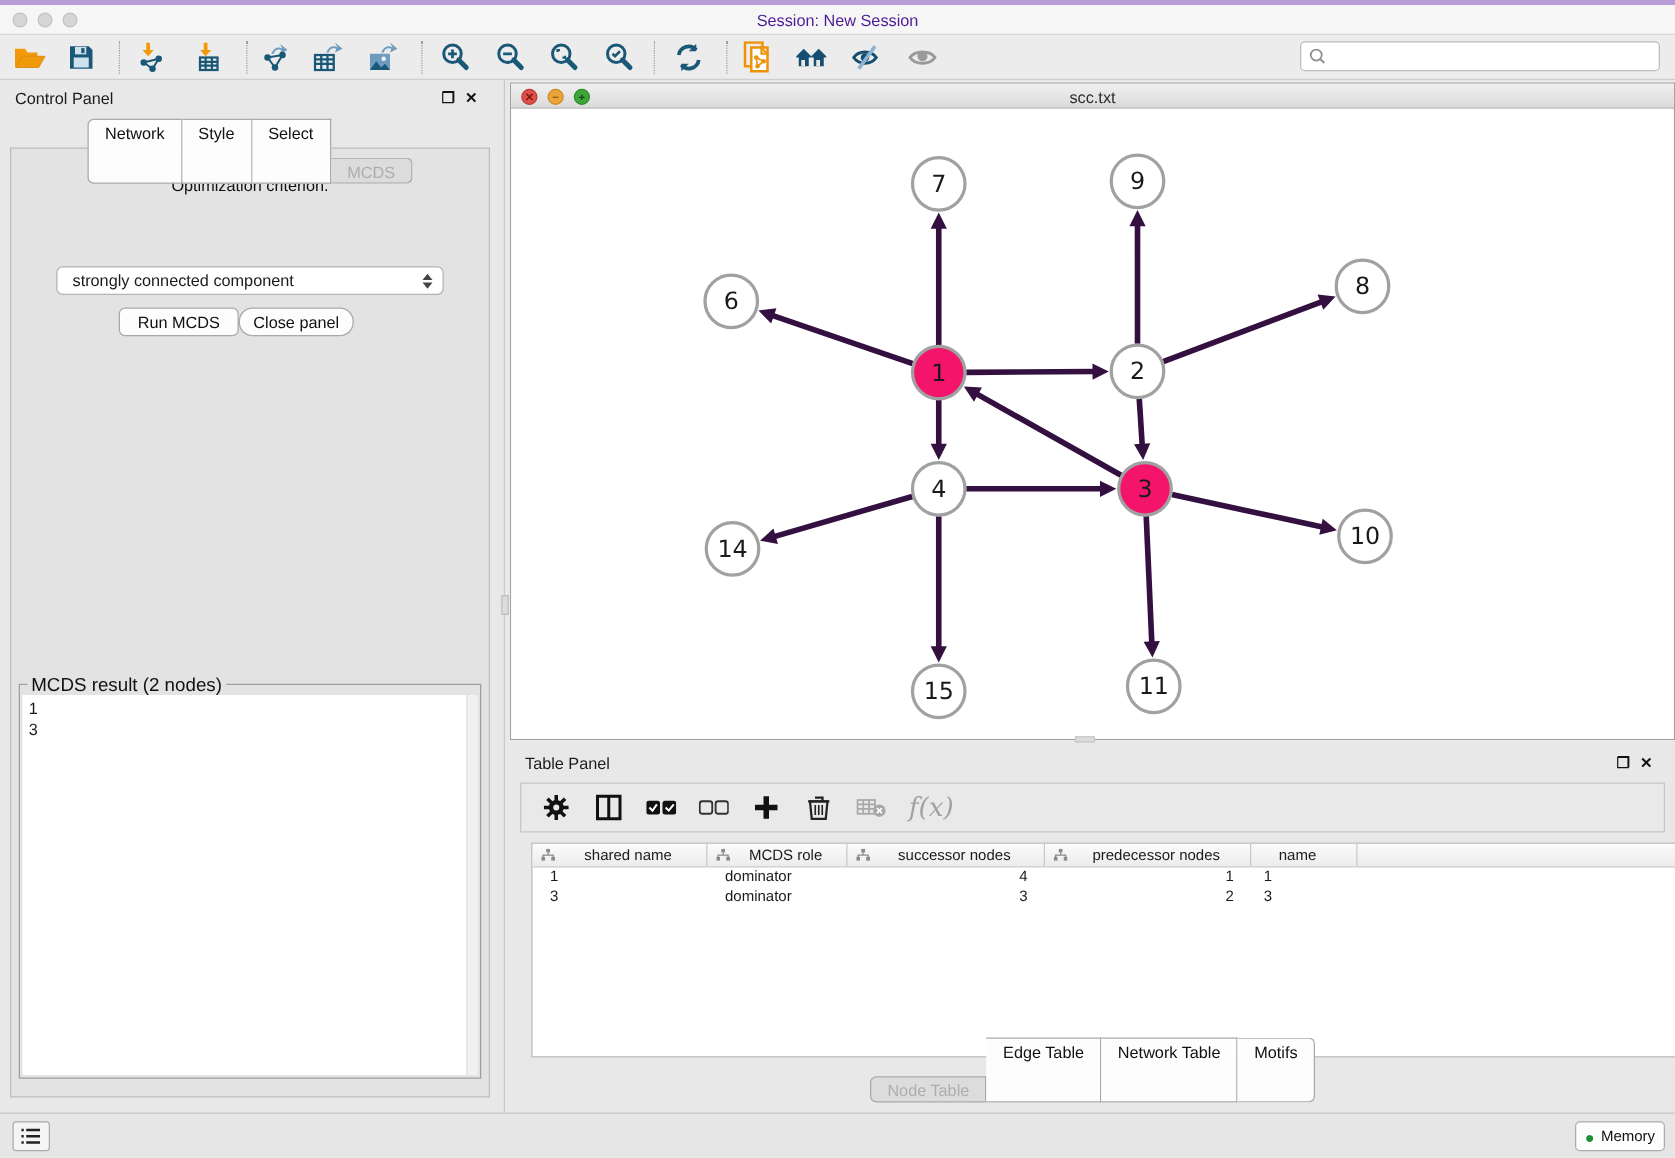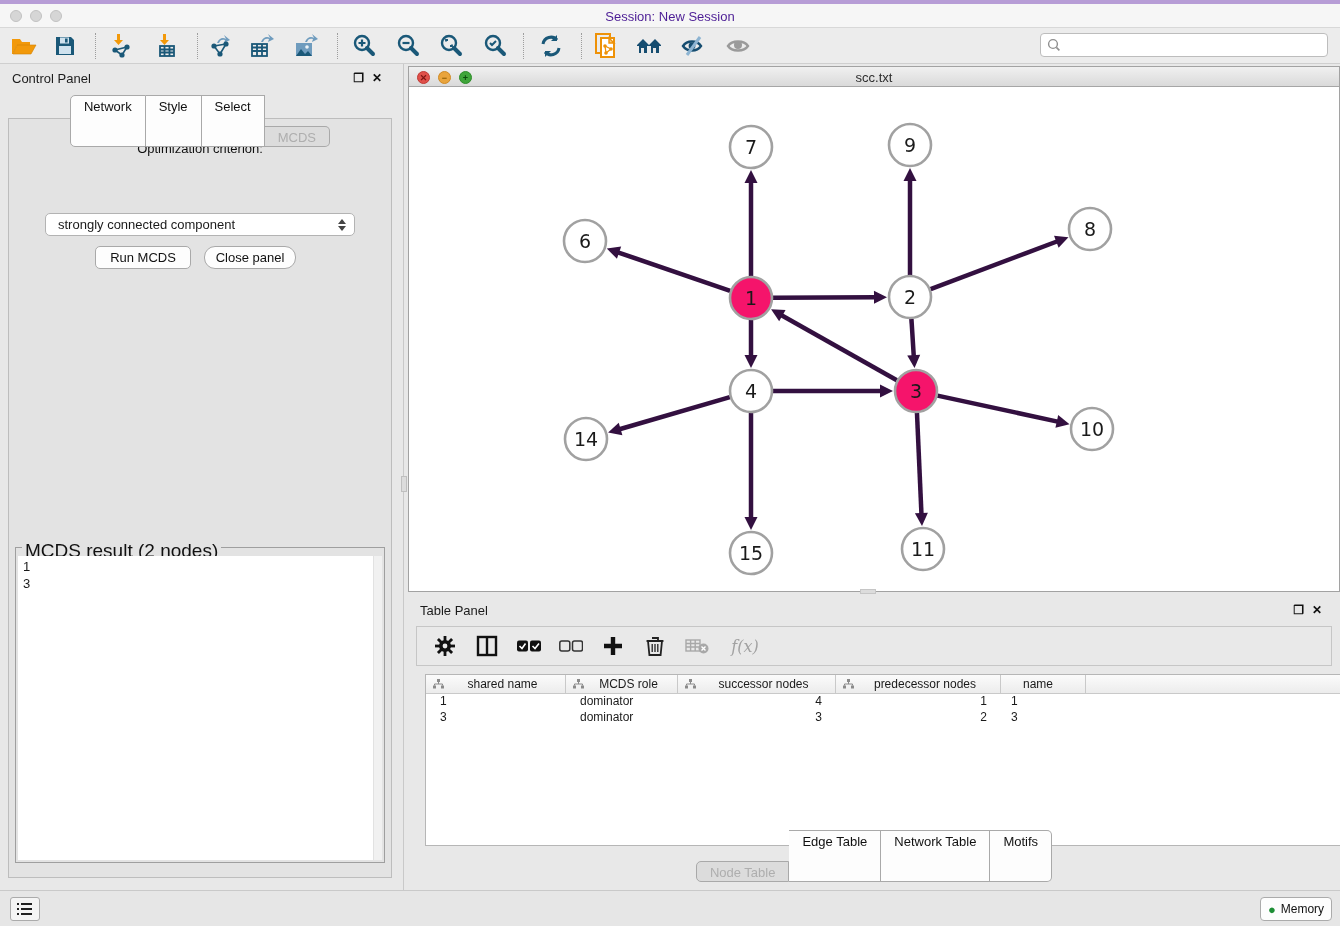--- a/index.html
+++ b/index.html
@@ -36,23 +36,23 @@
   .tab.sel { background:#dcdcdc; color:#aeaeae;margin-top:31px; }
   .ctrl-body { position:absolute; left:8px; top:54px; width:384px; height:760px; background:#e3e3e3; border:1px solid #bdbdbd; }
   .opt-label { text-align:center; margin-top:22px; font-size:13px; color:#111; }
   .select { position:absolute; left:36px; top:94px; width:310px; height:23px; background:#fff; border:1px solid #b3b3b3; border-radius:5px; font-size:13px; display:flex; align-items:center; padding-left:12px; }
   .select .stepper { position:absolute; right:7px; top:2px; width:11px; height:18px; display:flex; flex-direction:column; align-items:center; justify-content:center; gap:2px; }
   .select .stepper i { width:0; height:0; border-left:4px solid transparent; border-right:4px solid transparent; }
   .select .stepper .up { border-bottom:5px solid #444; }
   .select .stepper .dn { border-top:5px solid #444; }
   .btn { position:absolute; height:23px; background:#fdfdfd; border:1px solid #a9a9a9; border-radius:5px; font-size:13px; display:flex; align-items:center; justify-content:center; color:#111; }
   .btn-run { left:86px; top:127px; width:96px; }
-  .btn-close { left:195px; top:127px; width:92px;border-radius:11px; }
+  .btn-close { left:182px; top:127px; width:92px;border-radius:11px; }
   .result-fieldset { position:absolute; left:6px; top:428px; width:370px; height:316px; border:1px solid #9f9f9f; }
-  .result-legend { position:absolute; left:6px; top:-8px; background:#e3e3e3; font-size:19px; padding:0 3px; color:#111; }
+  .result-legend { position:absolute; left:6px; top:-8px; background:#e3e3e3; font-size:15px; padding:0 3px; color:#111; }
   .result-box { position:absolute; left:2px; top:8px; right:2px; bottom:2px; background:#fff; font-size:13px; line-height:17px; padding:2px 5px; white-space:pre; overflow:hidden; }
   .result-scroll { position:absolute; right:2px; top:8px; width:9px; bottom:2px; background:#f1f1f1; border-left:1px solid #e2e2e2; }
   
   .vsplit { position:absolute; left:400px; top:64px; width:8px; height:826px; background:#e8e8e8; }
   .vsplit .line { position:absolute; left:3px; top:0; width:1px; height:100%; background:#c9c9c9; }
   .vsplit .grip { position:absolute; left:1px; top:412px; width:6px; height:16px; background:#dcdcdc; border:1px solid #bfbfbf; }
   .hsplit-grip { position:absolute; left:860px; top:589px; width:16px; height:5px; background:#dcdcdc; border:1px solid #c6c6c6; }
   
   .netwin { position:absolute; left:408px; top:66px; width:932px; height:526px; border:1px solid #a2a2a2; background:#fff; }
   .netwin-titlebar { position:absolute; left:0; top:0; width:100%; height:20px; background:linear-gradient(#f0f0f0,#dadada); border-bottom:1px solid #a6a6a6; }
@@ -60,21 +60,21 @@
   .tl { position:absolute; top:3.5px; width:13px; height:13px; border-radius:50%; font-size:9px; line-height:13px; text-align:center; font-weight:bold; }
   .tl.red { left:8px; background:#e0504a; border:1px solid #c03a35; color:#7c1512; }
   .tl.yel { left:29px; background:#e9a43c; border:1px solid #cf8a25; color:#8a5a00; }
   .tl.grn { left:50px; background:#3fa53a; border:1px solid #2e8c2a; color:#0c4d0c; }
   .canvas { position:absolute; left:0; top:20px; width:930px; height:504px; background:#fff; }
   
   .tablepanel { position:absolute; left:408px; top:596px; width:932px; height:294px; background:#e8e8e8; }
   .tablepanel .panel-head .pt { left:12px; }
   .tp-toolbar { position:absolute; left:8px; top:30px; width:916px; height:40px; background:#e9e9e9; border:1px solid #c6c6c6; display:flex; align-items:center; gap:14px; padding-left:14px; }
   .tp-tool { width:28px; height:28px; display:flex; align-items:center; justify-content:center; }
-  .fx-label { font-family:"DejaVu Serif", serif; font-style:italic; font-size:16px; color:#a2a2a2; }
+  .fx-label { font-family:"DejaVu Serif", serif; font-style:italic; font-size:21px; color:#a2a2a2; }
   .tbl-wrap { position:absolute; left:17px; top:78px; width:916px; height:172px; background:#fff; border:1px solid #b6b6b6; overflow:hidden; }
   .tbl-header { display:flex; height:19px; background:linear-gradient(#fbfbfb,#ececec); border-bottom:1px solid #c9c9c9; }
   .th { display:flex; align-items:center; border-right:1px solid #c9c9c9; font-size:12px; color:#1a1a1a; position:relative; }
   .th .tree { margin:0 6px 0 7px; }
   .th .lbl { flex:1; text-align:center; padding-right:10px; }
   .c0{width:140px} .c1{width:112px} .c2{width:158px} .c3{width:165px} .c4{width:85px}
   .tbl-row { display:flex; height:16px; font-size:12px; }
   .td { overflow:hidden; white-space:nowrap; }
   .td.l { text-align:left; padding-left:14px; }
   .td.r { text-align:right; padding-right:14px; }

